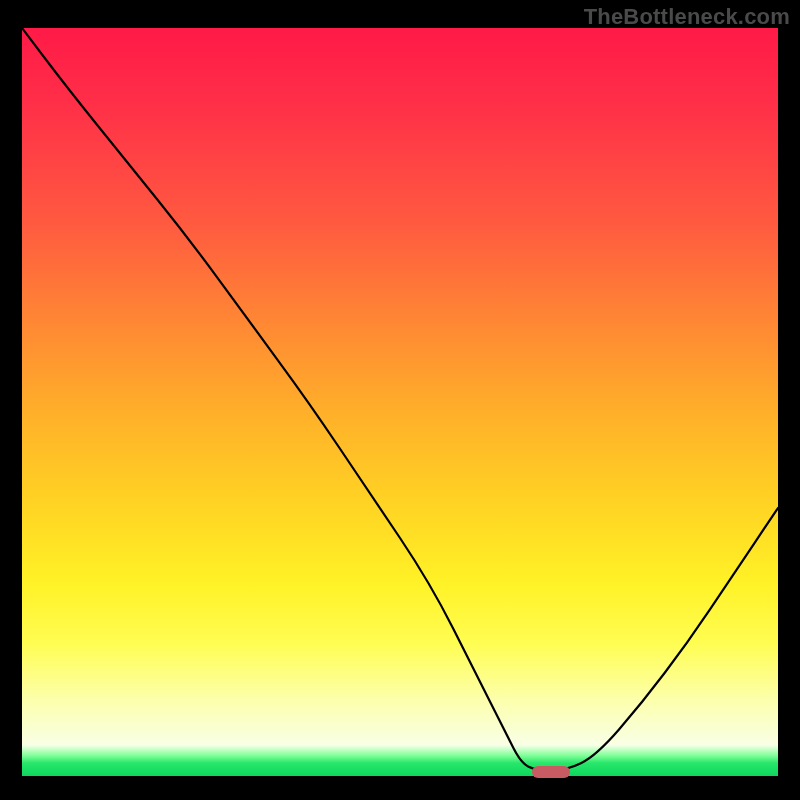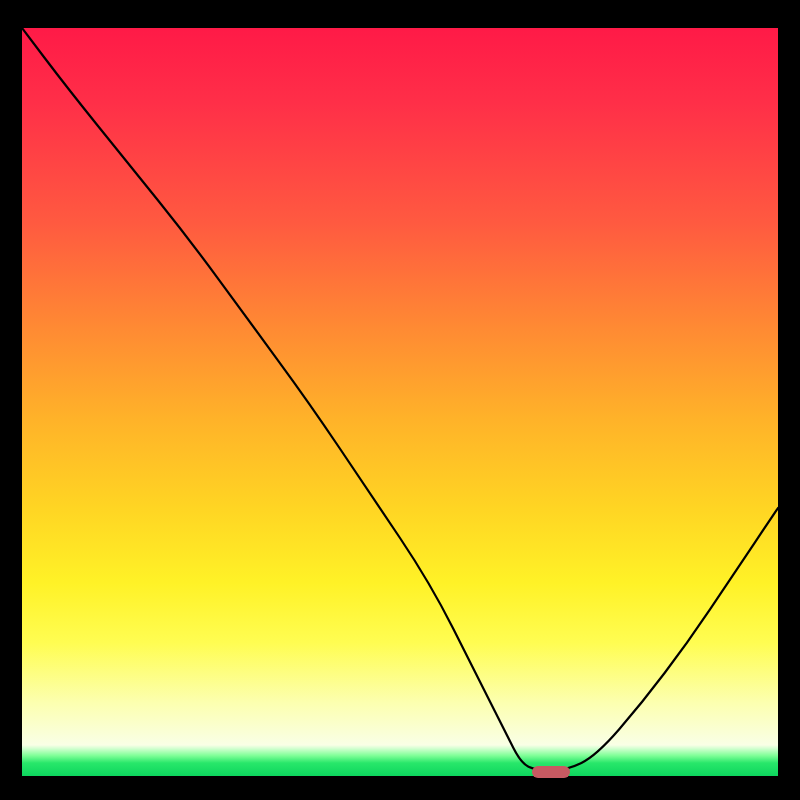--- a/index.html
+++ b/index.html
@@ -91,20 +91,21 @@
     z-index: 25;
     background: #c75a62;
     border-radius: 6px;
   }
 </style>
 </head>
 <body>
 
 <div class="frame">
 
+  <div class="watermark">TheBottleneck.com</div>
 
   <div class="plot-area">
     <div class="gradient-bg"></div>
 
     <svg class="curve" viewBox="0 0 756 750" preserveAspectRatio="none">
       <path class="line" id="curve-path" d="M 0.0 0.0 Q 0.0 0.0 22.7 30.0 Q 45.4 60.0 75.6 97.5 Q 105.8 135.0 136.1 172.5 Q 166.3 210.0 196.6 251.3 Q 226.8 292.5 257.0 333.8 Q 287.3 375.0 317.5 420.0 Q 347.8 465.0 378.0 510.0 Q 408.2 555.0 430.9 600.0 Q 453.6 645.0 468.7 675.0 Q 483.8 705.0 491.4 720.0 Q 499.0 735.0 506.5 738.8 Q 514.1 742.5 529.2 742.5 Q 544.3 742.5 559.4 735.0 Q 574.6 727.5 597.2 701.3 Q 619.9 675.0 642.6 645.0 Q 665.3 615.0 688.0 581.3 Q 710.6 547.5 733.3 513.8 T 756.0 480.0"></path>
     </svg>
 
     <div class="marker" id="optimal-marker" style="left: 510.3px; width: 37.8px; height: 12px; bottom: 0px;"></div>
 

